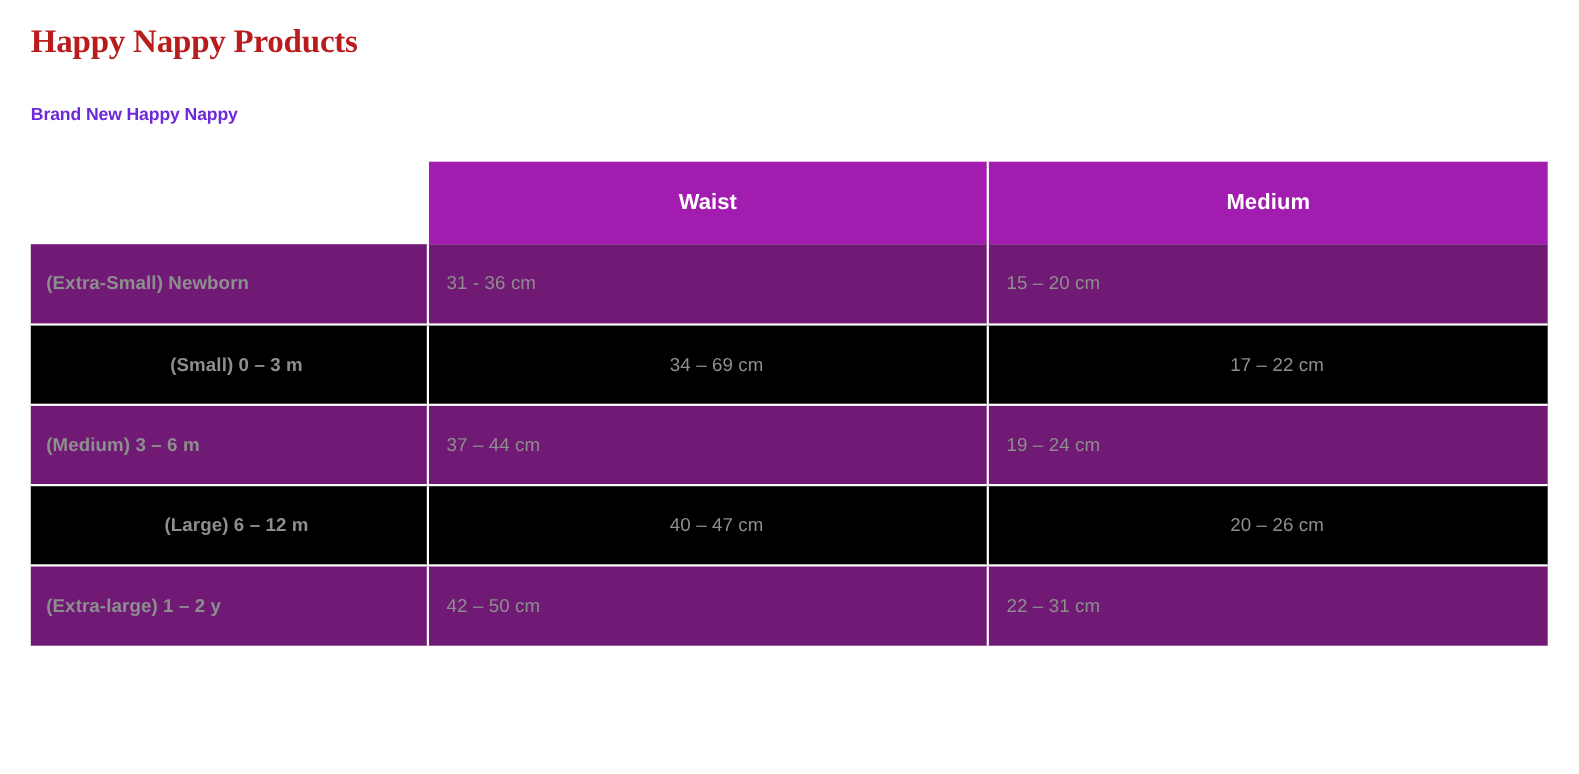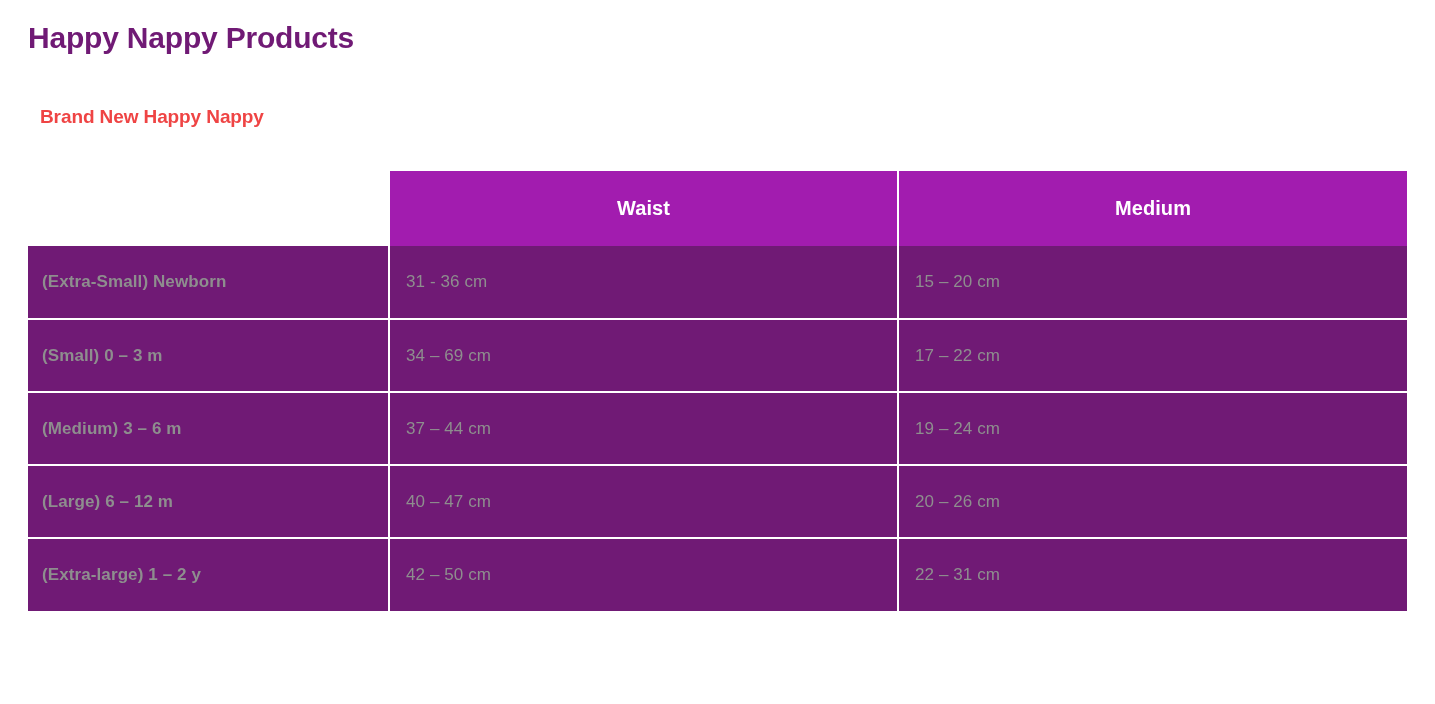--- a/index.html
+++ b/index.html
@@ -22,30 +22,31 @@
     box-sizing: border-box;
     padding: 0 28px;
   }
   .page-title {
     margin: 0;
     padding-top: 18px;
     font-size: 30px;
     line-height: 40px;
     font-weight: 700;
     letter-spacing: -0.2px;
-    color: #701a75;
+    color: #b91c1c;
+    font-family: Liberation Serif, serif;
   }
   .page-subtitle {
-    margin: 12px;
+    margin: 0;
     padding-top: 34px;
-    font-size: 19px;
+    font-size: 16px;
     line-height: 26px;
     font-weight: 700;
     letter-spacing: -0.1px;
-    color: #ef4444;
+    color: #6d28d9;
   }
   .size-table-wrap {
     padding-top: 29px;
   }
   table.size-table {
     border-collapse: collapse;
     border-spacing: 0;
     width: 1379px;
     table-layout: fixed;
   }
@@ -69,21 +70,21 @@
     text-align: center;
     letter-spacing: 0.1px;
     border-left: 2px solid #ffffff;
   }
   th.header-cell:first-of-type {
     border-left: 0;
   }
 
   tbody tr.data-row { height: 73px; }
   tbody tr.row-odd td { background: #701a75; }
-  tbody tr.row-even td { background: #701a75; }
+  tbody tr.row-even td { background: #000000; text-align: center; }
 
   tbody td {
     padding: 0 0 0 14px;
     vertical-align: middle;
     color: #8e8e8e;
     font-size: 17px;
     letter-spacing: 0.1px;
     border-top: 2px solid #ffffff;
     border-left: 2px solid #ffffff;
     white-space: nowrap;

